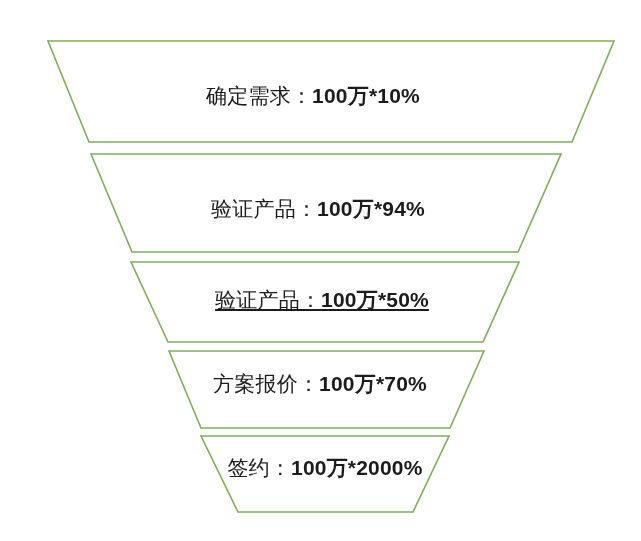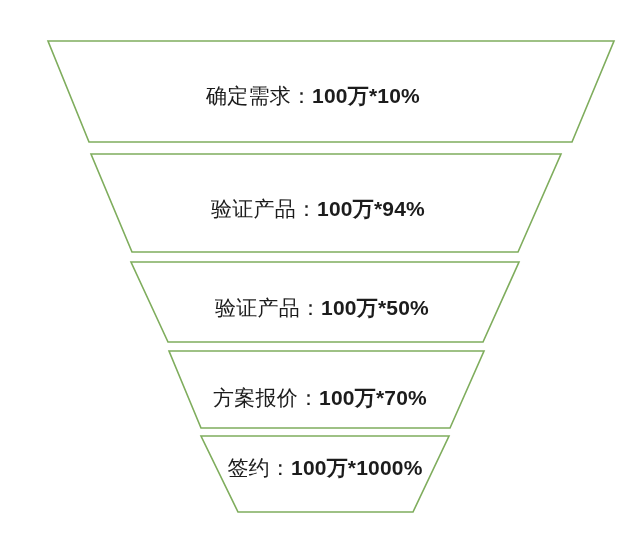--- a/index.html
+++ b/index.html
@@ -60,25 +60,25 @@
   </svg>
 
   <div class="stage-label" style="color: rgb(28, 28, 28); left: 0px; width: 641px; top: 85px; transform: translateX(-7.5px);">
     <span>确定需求：</span><span class="num">100万*10%</span>
   </div>
 
   <div class="stage-label" style="color: rgb(28, 28, 28); left: 0px; width: 641px; top: 198px; transform: translateX(-2.5px);">
     <span>验证产品：</span><span class="num">100万*94%</span>
   </div>
 
-  <div class="stage-label" style="color: rgb(28, 28, 28); left: 0px; width: 641px; top: 297px; transform: translateX(1.5px);">
+  <div class="stage-label" style="color: rgb(28, 28, 28); left: 0px; width: 641px; top: 289px; transform: translateX(1.5px); text-decoration: underline;">
     <span>验证产品：</span><span class="num">100万*50%</span>
   </div>
 
-  <div class="stage-label" style="color: rgb(28, 28, 28); left: 0px; width: 641px; top: 387px; transform: translateX(-0.5px);">
+  <div class="stage-label" style="color: rgb(28, 28, 28); left: 0px; width: 641px; top: 373px; transform: translateX(-0.5px);">
     <span>方案报价：</span><span class="num">100万*70%</span>
   </div>
 
   <div class="stage-label" style="color: rgb(28, 28, 28); left: 0px; width: 641px; top: 457px; transform: translateX(4.5px);">
-    <span>签约：</span><span class="num">100万*1000%</span>
+    <span>签约：</span><span class="num">100万*2000%</span>
   </div>
 
 </div>
 
 </body></html>

